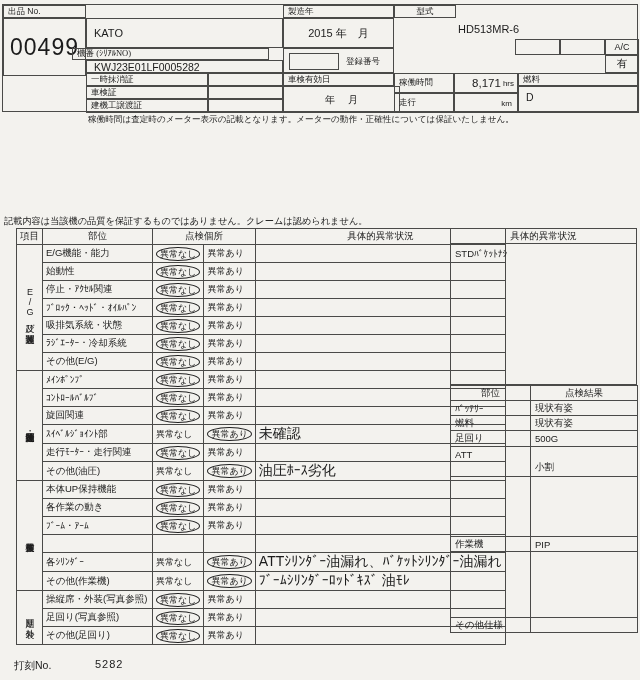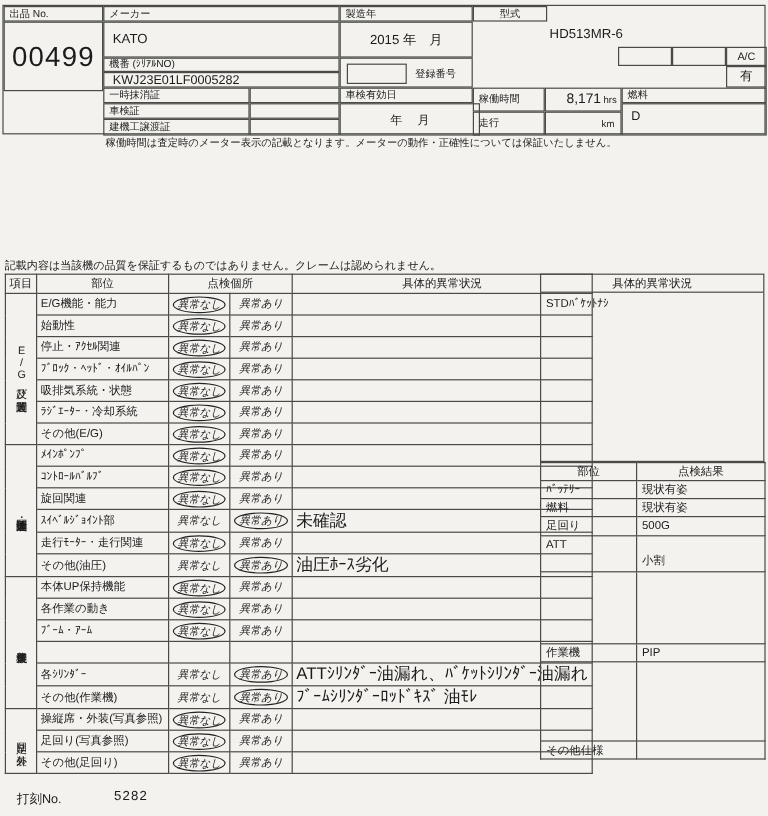--- a/index.html
+++ b/index.html
@@ -18,21 +18,21 @@
   .big{font-size:23px;font-weight:500;letter-spacing:1px;display:flex;align-items:center;justify-content:center;}
   .unit{font-size:8px;margin-left:2px;}
   .note{font-size:8.6px;white-space:nowrap;}
   
   table.main{border-collapse:collapse;table-layout:fixed;background:transparent;}
   table.main th,table.main td{border:1px solid #4a4a48;padding:0 3px;font-weight:normal;overflow:hidden;white-space:nowrap;}
   table.main th{font-size:9.5px;height:16px;text-align:center;}
   table.main tr.r{height:18px;}
   td.cat{writing-mode:vertical-rl;text-orientation:upright;font-size:9px;text-align:center;padding:3px 0;letter-spacing:0px;line-height:15px;}
   td.part{font-size:9.5px;}
-  td.mark{font-size:9px;text-align:center;padding:0 1px;font-style:italic;}
+  td.mark{font-size:9px;padding:0 1px;}
   td.detail{font-size:14px;margin-top:32px;}
   .circled{display:inline-block;border:1px solid #222;border-radius:50%;padding:0 3px;line-height:12px;}
   
   .rp-title{font-size:9.5px;display:flex;align-items:center;justify-content:center;}
   .rp-body{font-size:9.5px;padding:4px 4px;}
   table.rtable{border-collapse:collapse;table-layout:fixed;}
   table.rtable th,table.rtable td{border:1px solid #4a4a48;padding:0 4px;font-weight:normal;overflow:hidden;white-space:nowrap;font-size:9.5px;vertical-align:middle;}
   table.rtable th{height:15px;text-align:center;}
   tr.rh15{height:15px;} tr.rh16{height:16px;} tr.rh30{height:30px;}
   tr.rh60{height:60px;} tr.rh66{height:66px;}
@@ -42,23 +42,22 @@
   .footer-val{font-size:11px;letter-spacing:1px;}
 </style>
 </head>
 <body>
 
 <div class="abs" style="left:2px;top:4px;width:636px;height:108px;border:1px solid #4a4a48;">
 
   <div class="abs cell lbl" style="left:0;top:0;width:83px;height:13px;">出品 No.</div>
   <div class="abs cell big" style="left:0;top:13px;width:83px;height:58px;">00499</div>
 
-  <div class="abs cell lbl" style="left:83px;top:0;width:197px;height:13px;">メーカー</div>
   <div class="abs cell val" style="left:83px;top:13px;width:197px;height:30px;padding-left:7px;">KATO</div>
-  <div class="abs cell lbl" style="left:83px;top:43px;width:197px;height:12px;">機番 (ｼﾘｱﾙNO)</div>
+  <div class="abs cell lbl" style="left:69px;top:43px;width:197px;height:12px;font-family:Liberation Serif, serif;">機番 (ｼﾘｱﾙNO)</div>
   <div class="abs cell val" style="left:83px;top:55px;width:197px;height:13px;padding-left:7px;font-size:10.5px;">KWJ23E01LF0005282</div>
 
   <div class="abs cell lbl" style="left:280px;top:0;width:111px;height:13px;">製造年</div>
   <div class="abs cell val center" style="left:280px;top:13px;width:111px;height:30px;">2015 年　月</div>
 
   <div class="abs cell" style="left:280px;top:43px;width:111px;height:25px;">
     <div class="abs cell" style="left:5px;top:4px;width:50px;height:17px;"></div>
     <div class="abs lbl" style="left:58px;top:0;width:52px;height:25px;">登録番号</div>
   </div>
 
@@ -91,21 +90,21 @@
   </div>
 
   <div class="abs cell lbl" style="left:515px;top:68px;width:121px;height:13px;">燃料</div>
   <div class="abs cell val" style="left:515px;top:81px;width:121px;height:27px;padding-left:7px;align-items:flex-start;padding-top:4px;font-size:10.5px;">D</div>
 </div>
 
 <div class="abs note" style="left:88px;top:114px;">稼働時間は査定時のメーター表示の記載となります。メーターの動作・正確性については保証いたしません。</div>
 
 <div class="abs note" style="left:4px;top:215px;font-size:9.2px;">記載内容は当該機の品質を保証するものではありません。クレームは認められません。</div>
 
-<table class="main abs" style="left:4px;top:228px;">
+<table class="main abs" style="left:16px;top:228px;">
   <colgroup>
       <col style="width:17px">
       <col style="width:110px">
       <col style="width:50px">
       <col style="width:50px">
       <col style="width:207px">
     </colgroup>
   <tbody>
       <tr>
     <th>項目</th>

